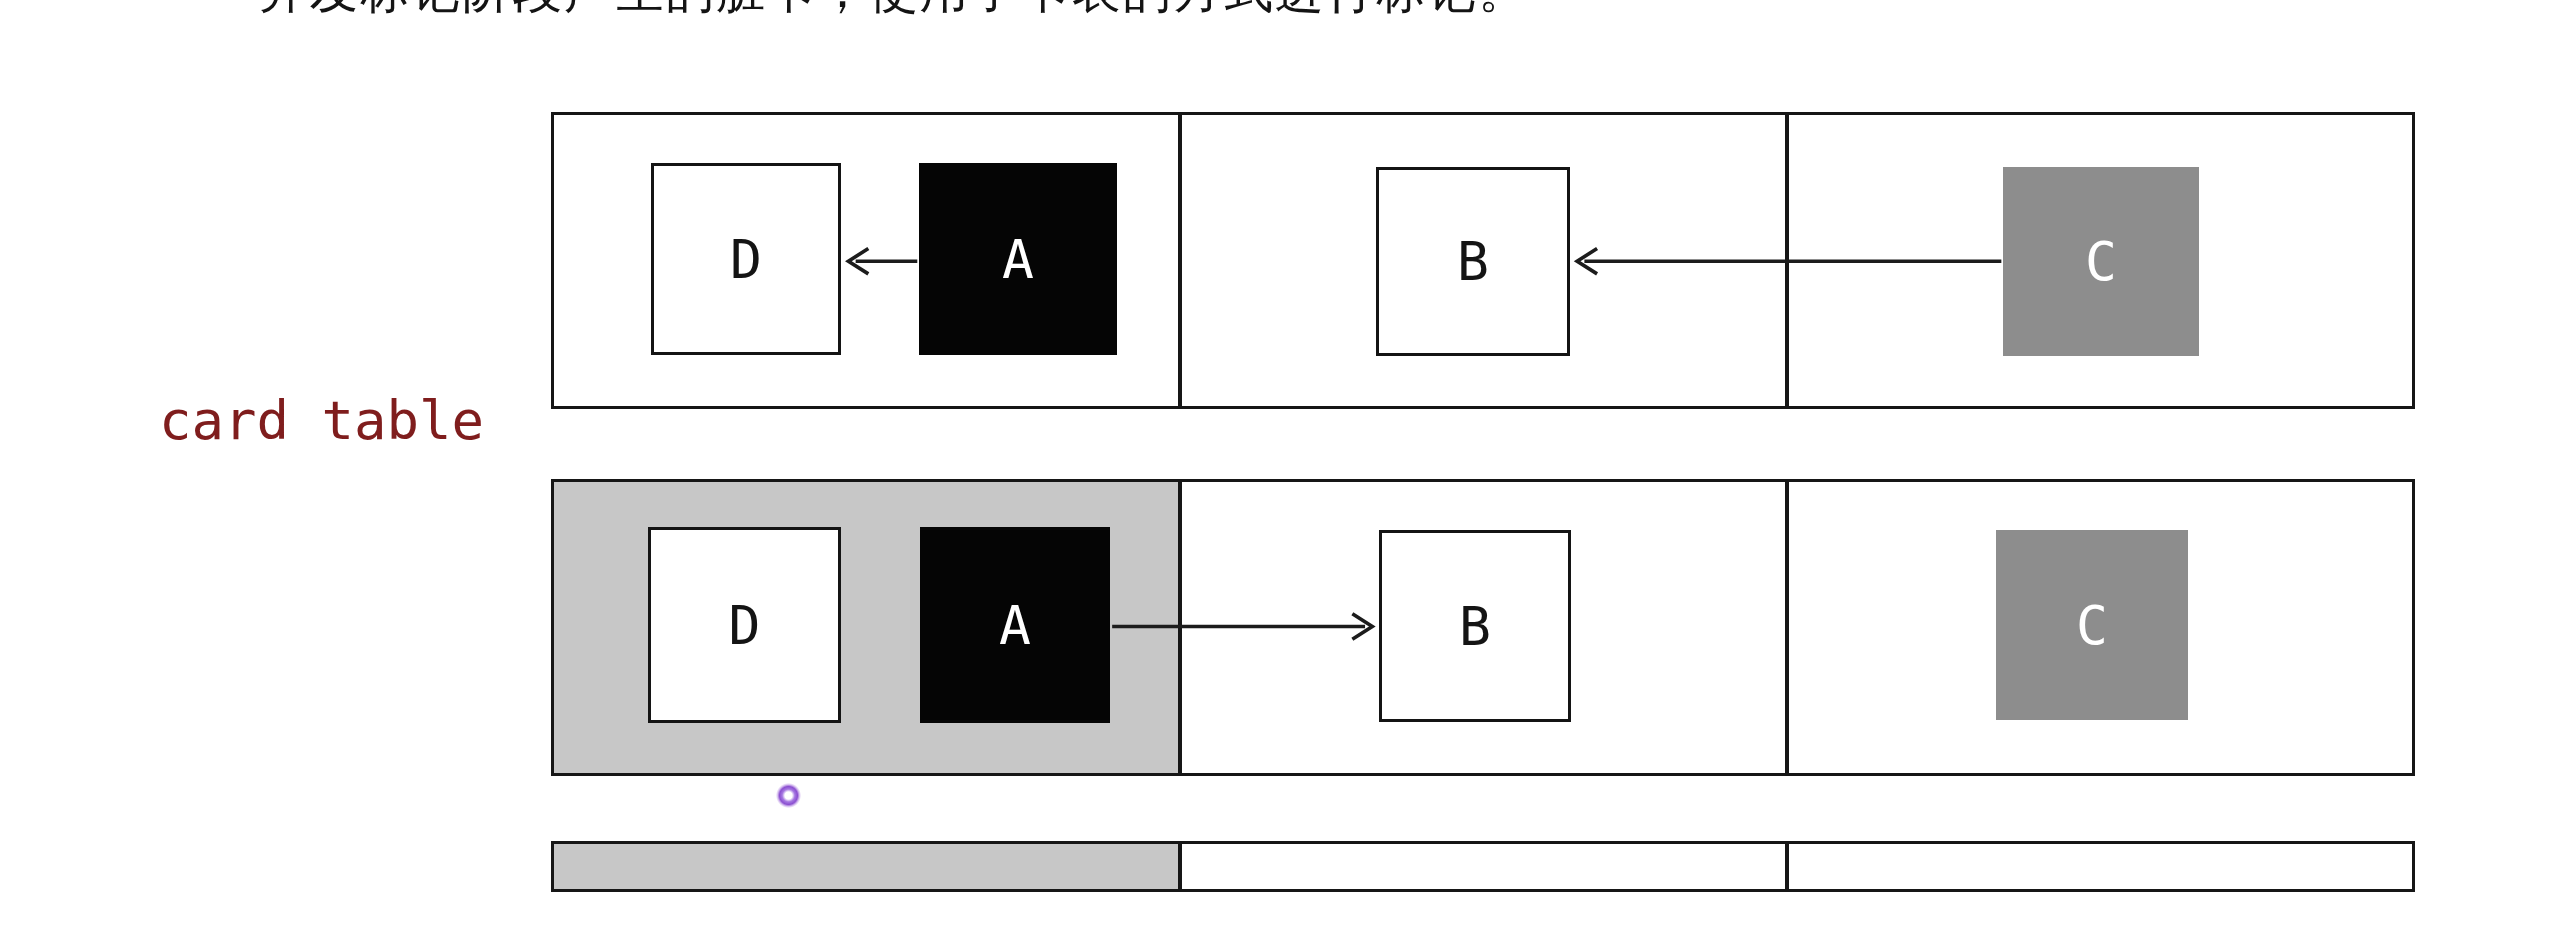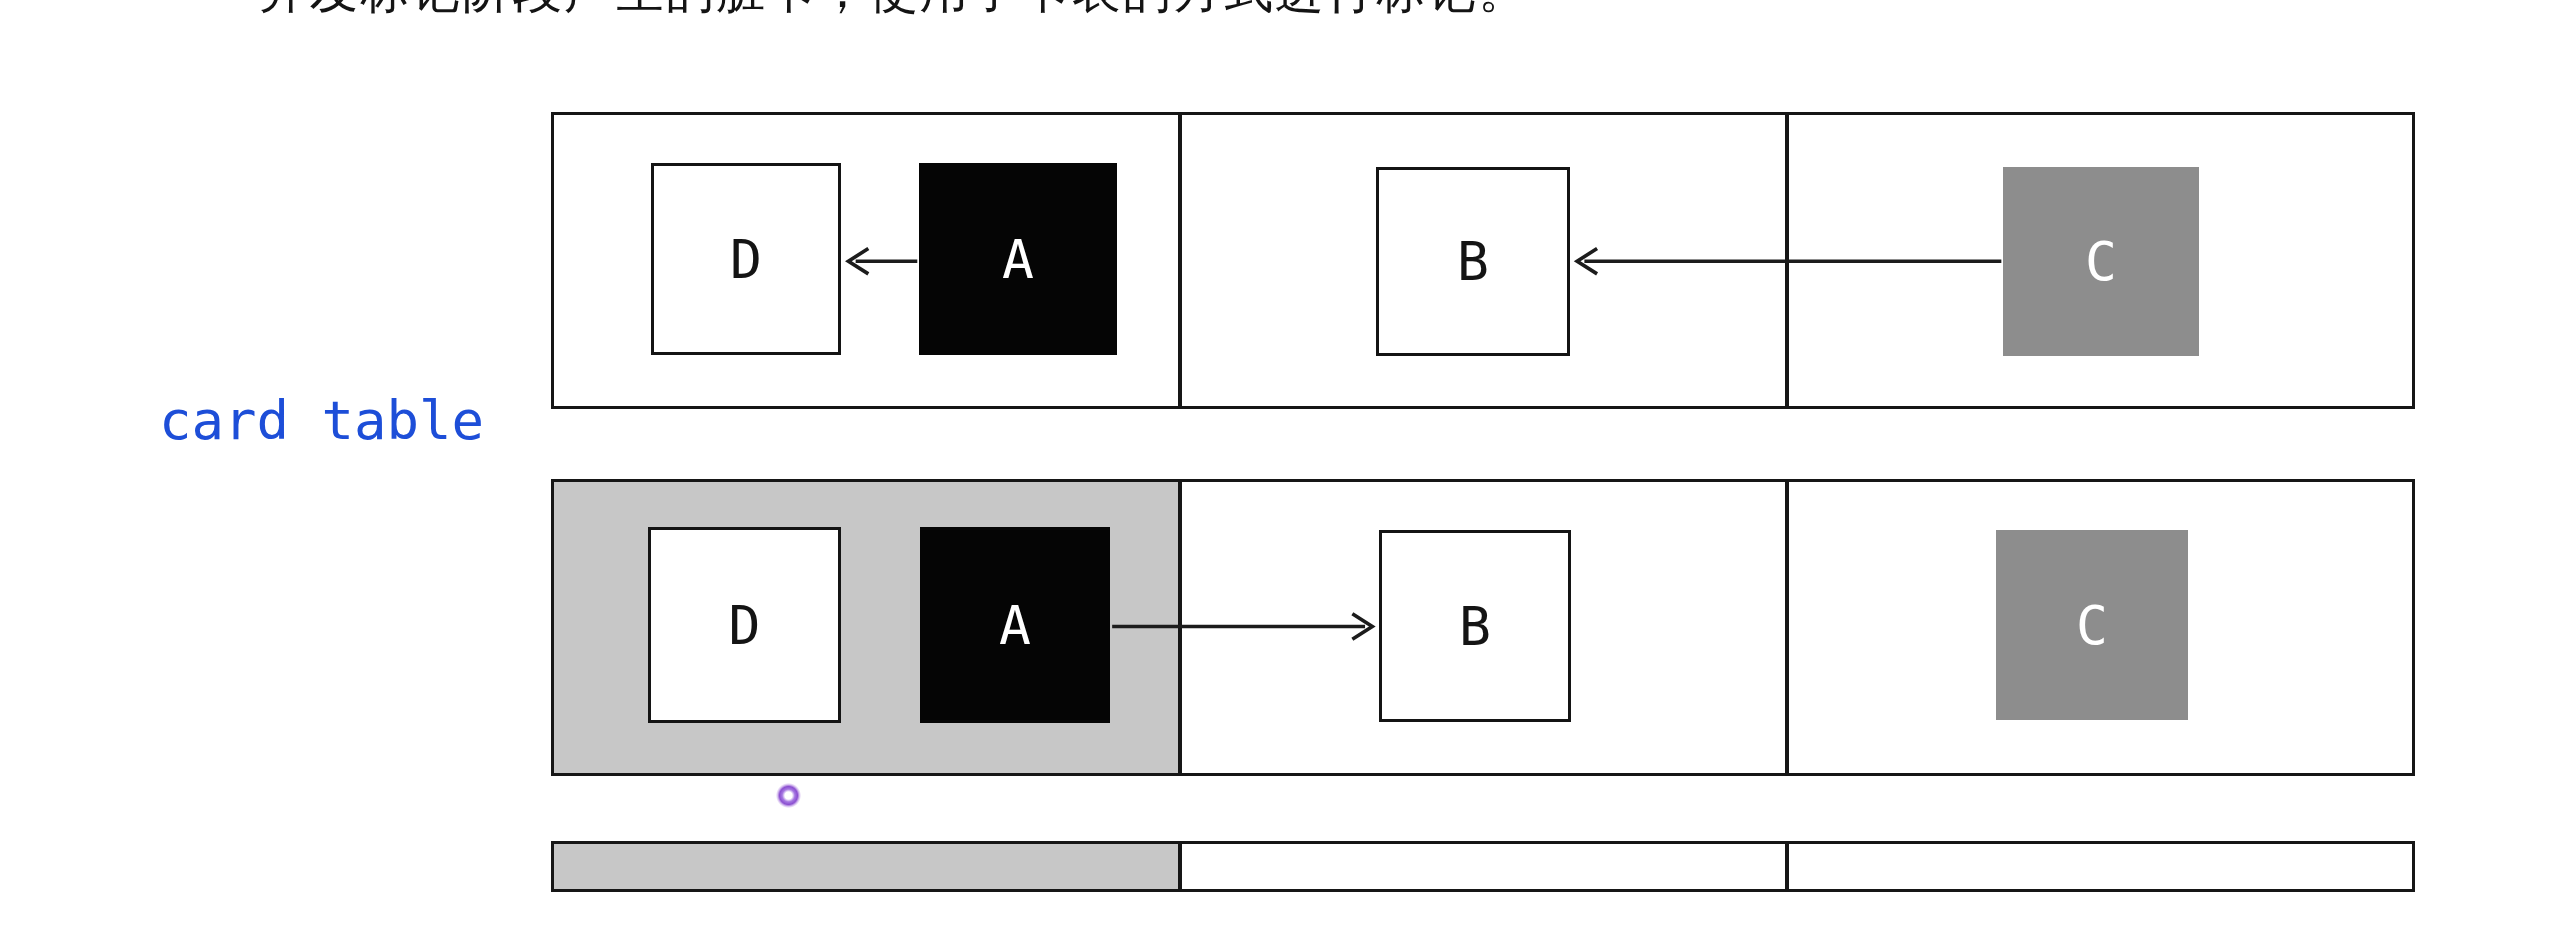--- a/index.html
+++ b/index.html
@@ -31,21 +31,21 @@
   .obj-gray{background:#8d8d8d;color:#ffffff;}
   #d1{left:651px;top:163px;width:190px;height:192px;}
   #a1{left:919px;top:163px;width:198px;height:192px;}
   #b1{left:1376px;top:167px;width:194px;height:189px;}
   #c1{left:2003px;top:167px;width:196px;height:189px;}
   #d2{left:648px;top:527px;width:193px;height:196px;}
   #a2{left:920px;top:527px;width:190px;height:196px;}
   #b2{left:1379px;top:530px;width:192px;height:192px;}
   #c2{left:1996px;top:530px;width:192px;height:190px;}
   
-  .lbl{position:absolute;font-size:54px;line-height:74px;color:#1d4ed8;white-space:pre;}
+  .lbl{position:absolute;font-size:54px;line-height:74px;color:#7f1d1d;white-space:pre;}
   #card-table-label{left:159px;top:384px;}
   #mod-union-label{left:156px;top:794px;}
   
   #arrows{position:absolute;left:0;top:0;pointer-events:none;}
   #arrows line,#arrows polyline{stroke:#1c1c1c;stroke-width:4;fill:none;}
   
   .cursor-ring{
     position:absolute;left:776px;top:783px;width:25px;height:25px;border-radius:50%;
     background:radial-gradient(circle,
       #ffffff 0px,#ffffff 3.6px,

